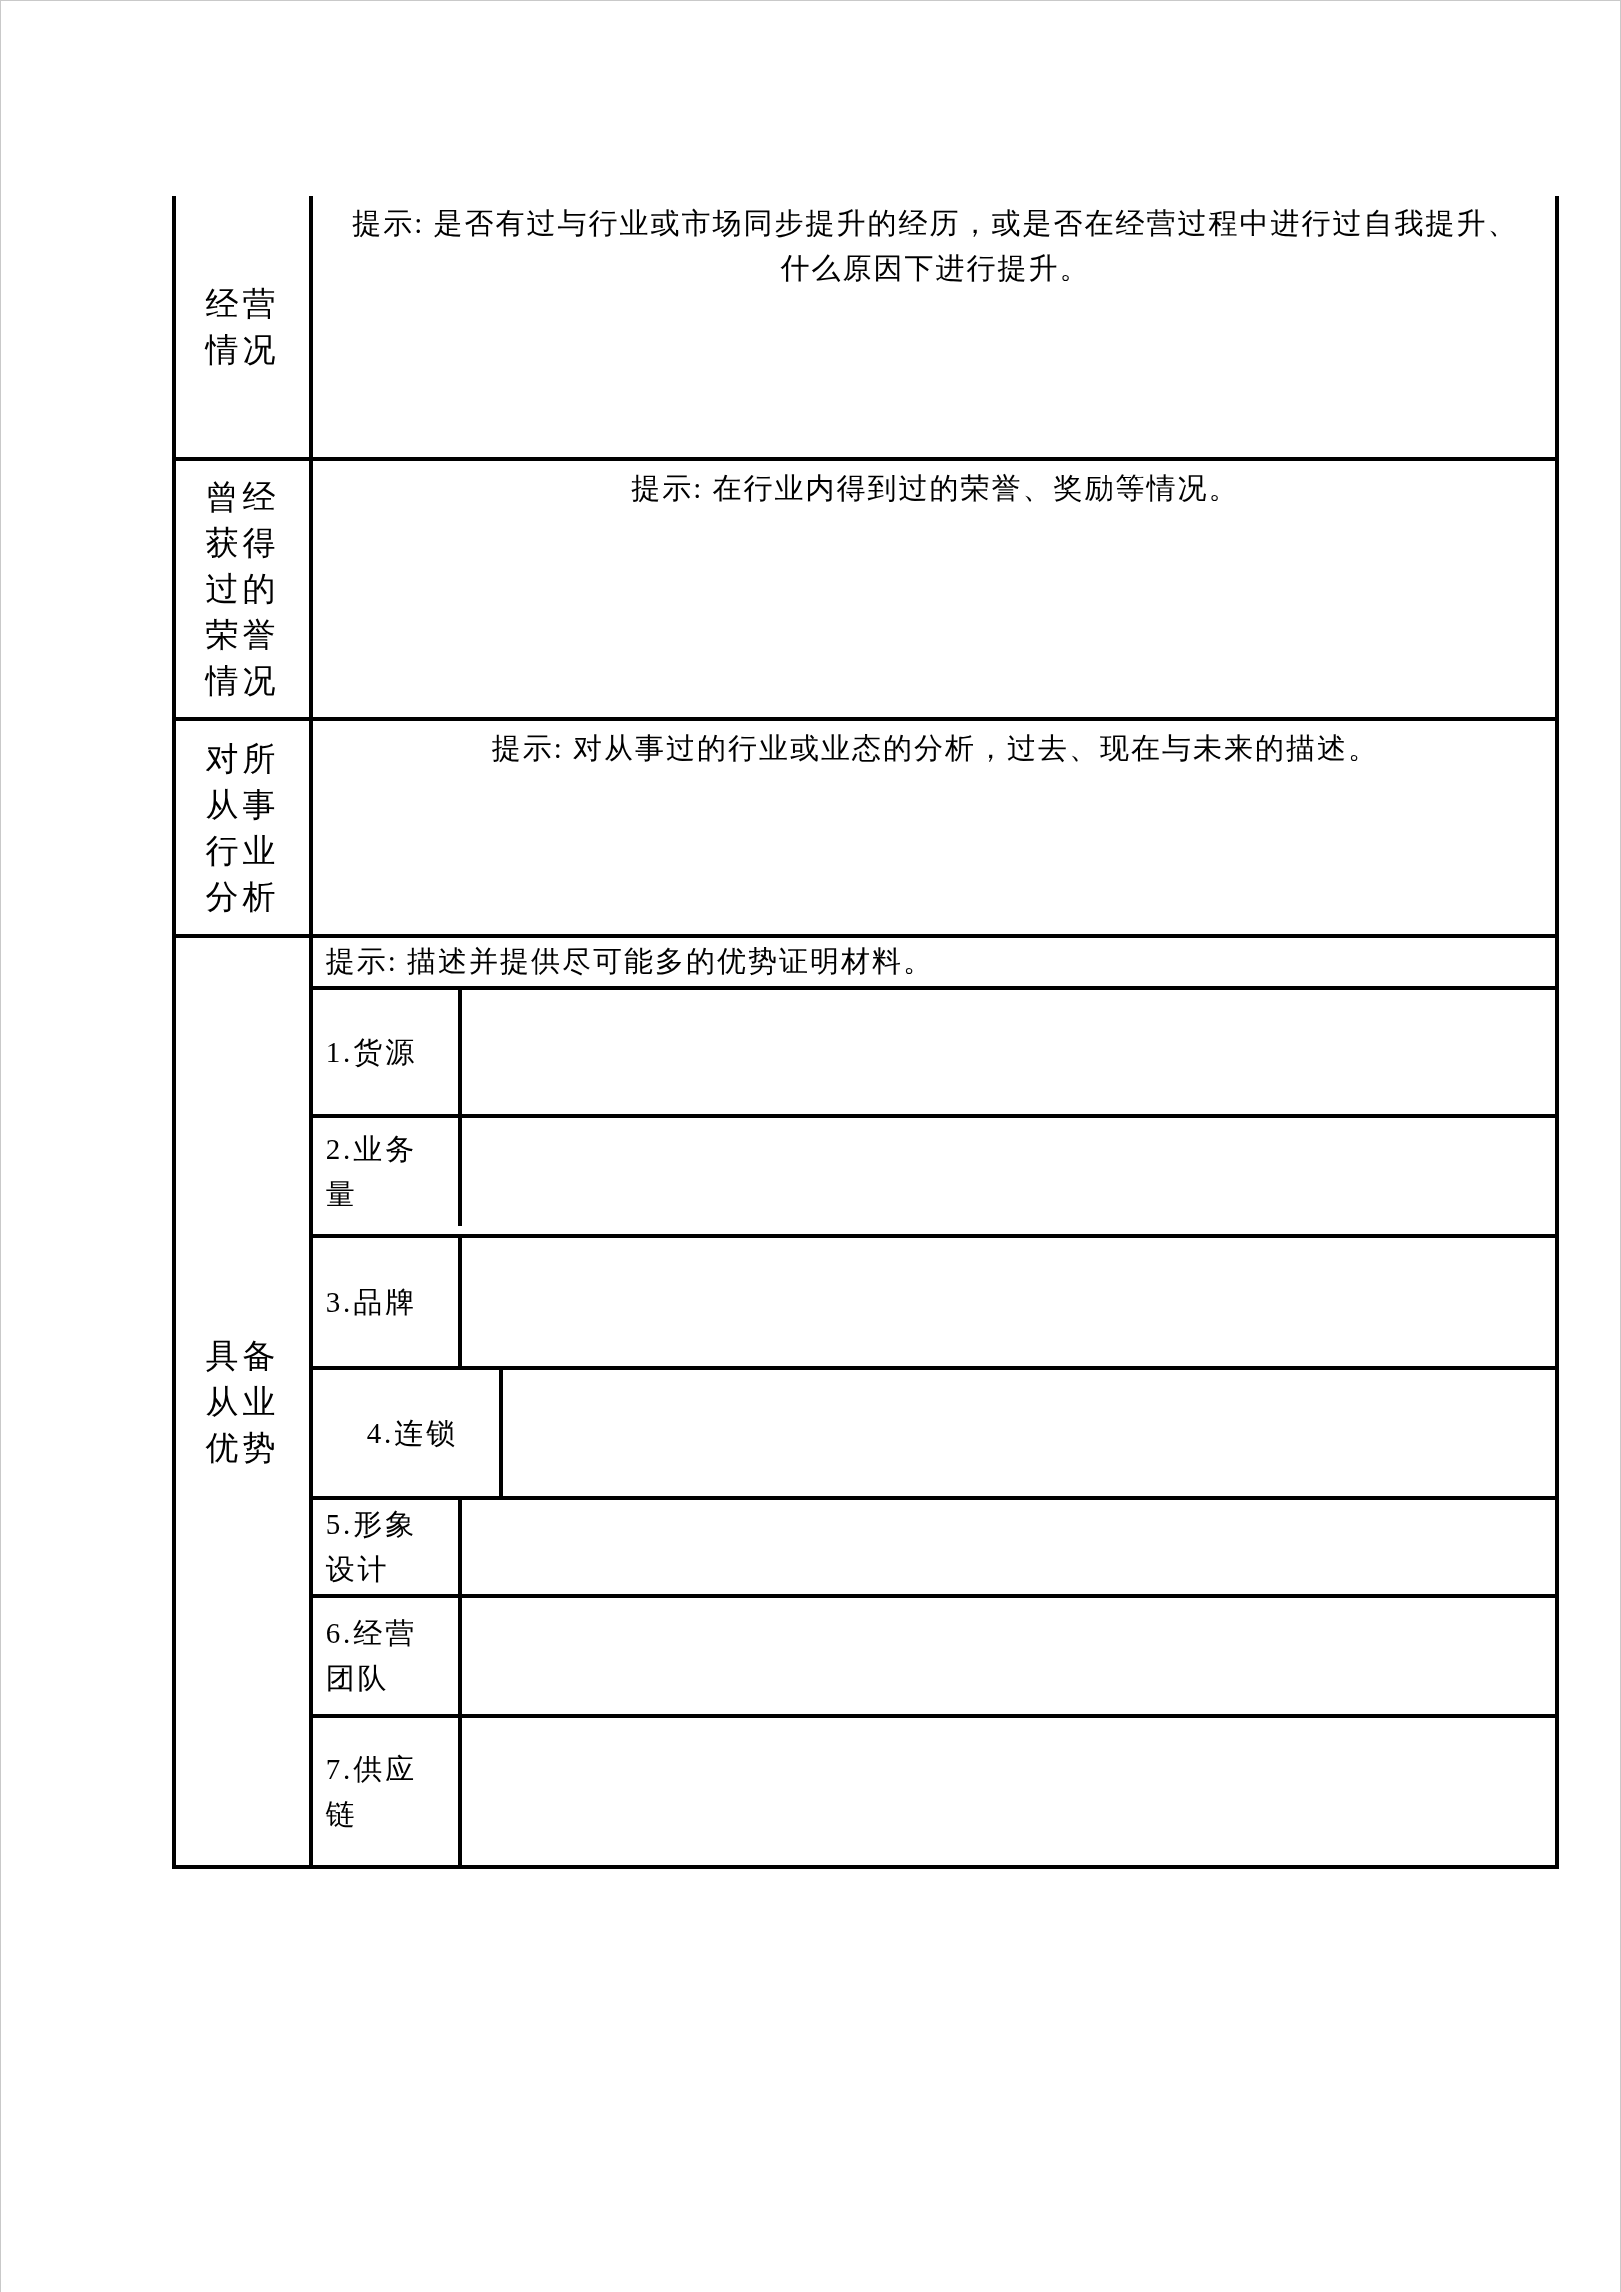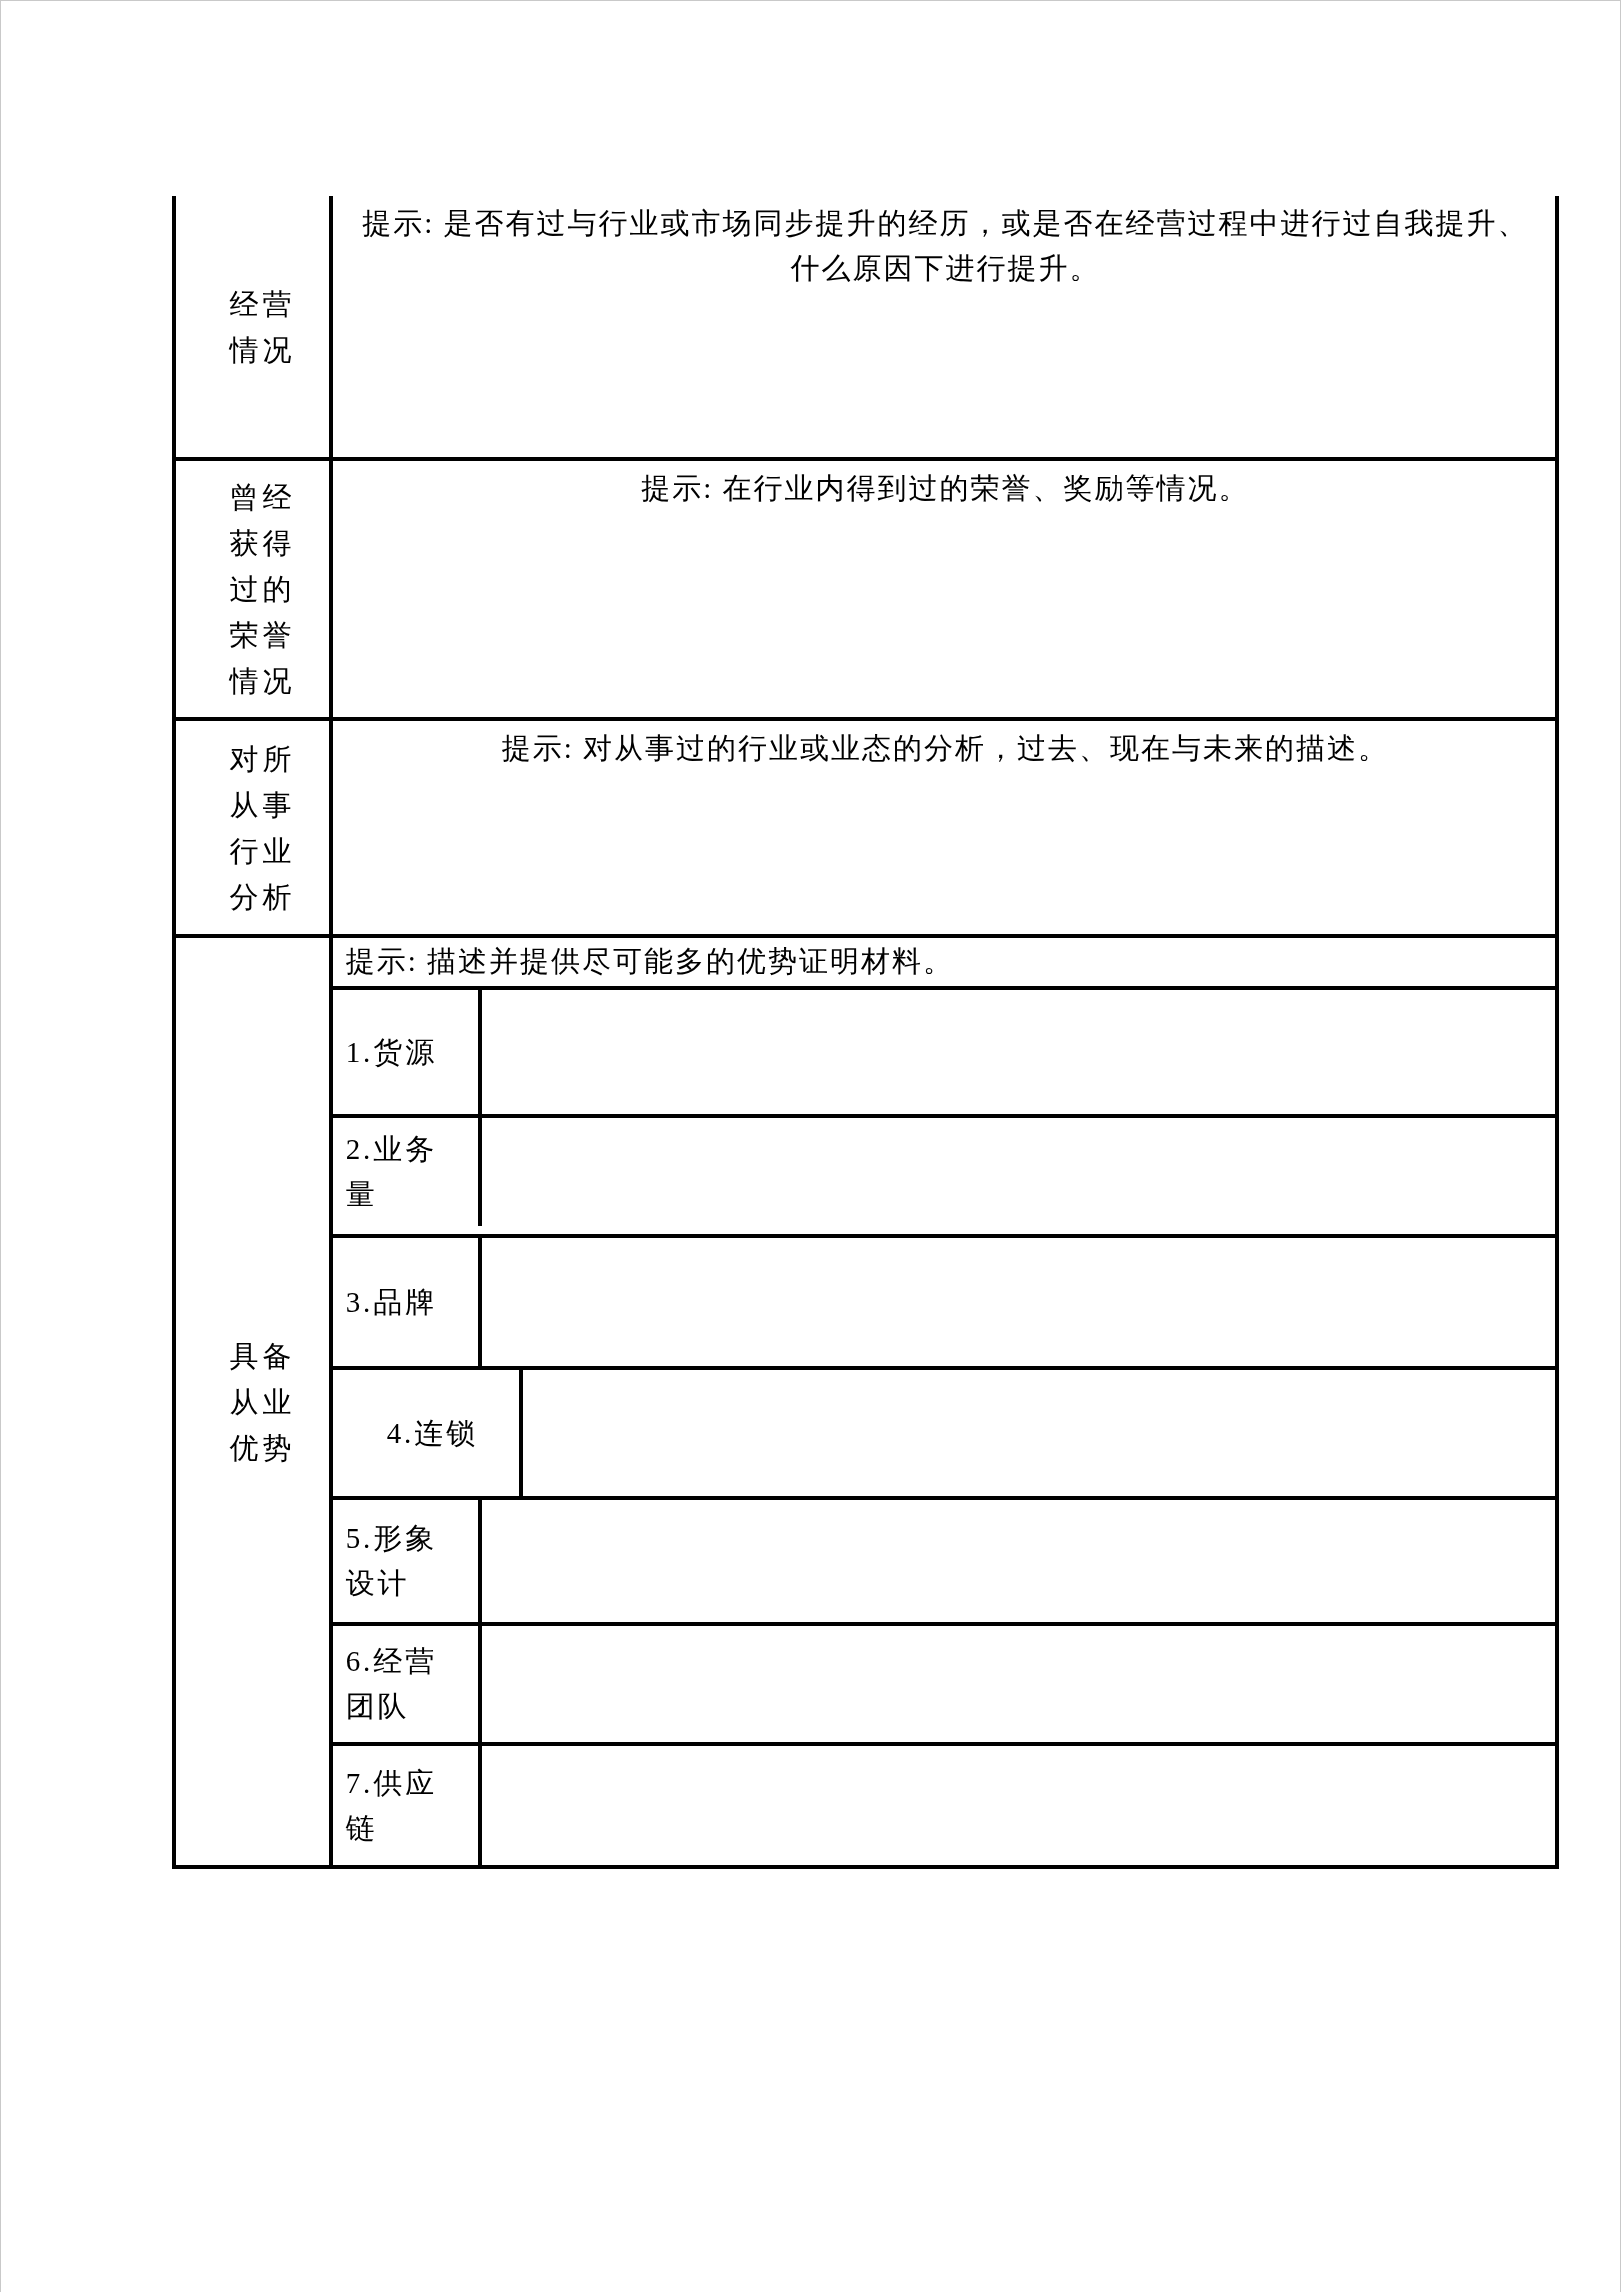--- a/index.html
+++ b/index.html
@@ -43,25 +43,24 @@
 
   .label-cell {
     flex: 0 0 137px;
     width: 137px;
     box-sizing: border-box;
     border-right: 4.9px solid #000;
     display: flex;
     align-items: center;
     justify-content: center;
     text-align: center;
-    font-size: 29px;
+    font-size: 33px;
     line-height: 46px;
     letter-spacing: 3.9px;
     white-space: pre-line;
-    margin-left: 20px;
   }
   .content-cell {
     flex: 1;
     box-sizing: border-box;
     padding: 4.9px 9.8px 0 12.7px;
     font-size: 29px;
     line-height: 45px;
     letter-spacing: 2px;
     overflow: hidden;
     text-align: center;
@@ -87,21 +86,21 @@
   .adv-row {
     display: flex;
     box-sizing: border-box;
     border-top: 4.9px solid #000;
     gap: 44px;
   }
   .adv-h1 { height: 128px; }
   .adv-h2 { height: 112px; }
   .adv-h3 { height: 132px; margin-top: 8px; }
   .adv-h4 { height: 130px; padding-left: 41px; }
-  .adv-h5 { height: 126px; }
+  .adv-h5 { height: 98px; }
   .adv-h6 { height: 120px; }
   .adv-h7 { flex: 1; }
   .adv-label {
     flex: 0 0 149px;
     width: 149px;
     box-sizing: border-box;
     border-right: 4.9px solid #000;
     display: flex;
     align-items: center;
     padding-left: 12.7px;

